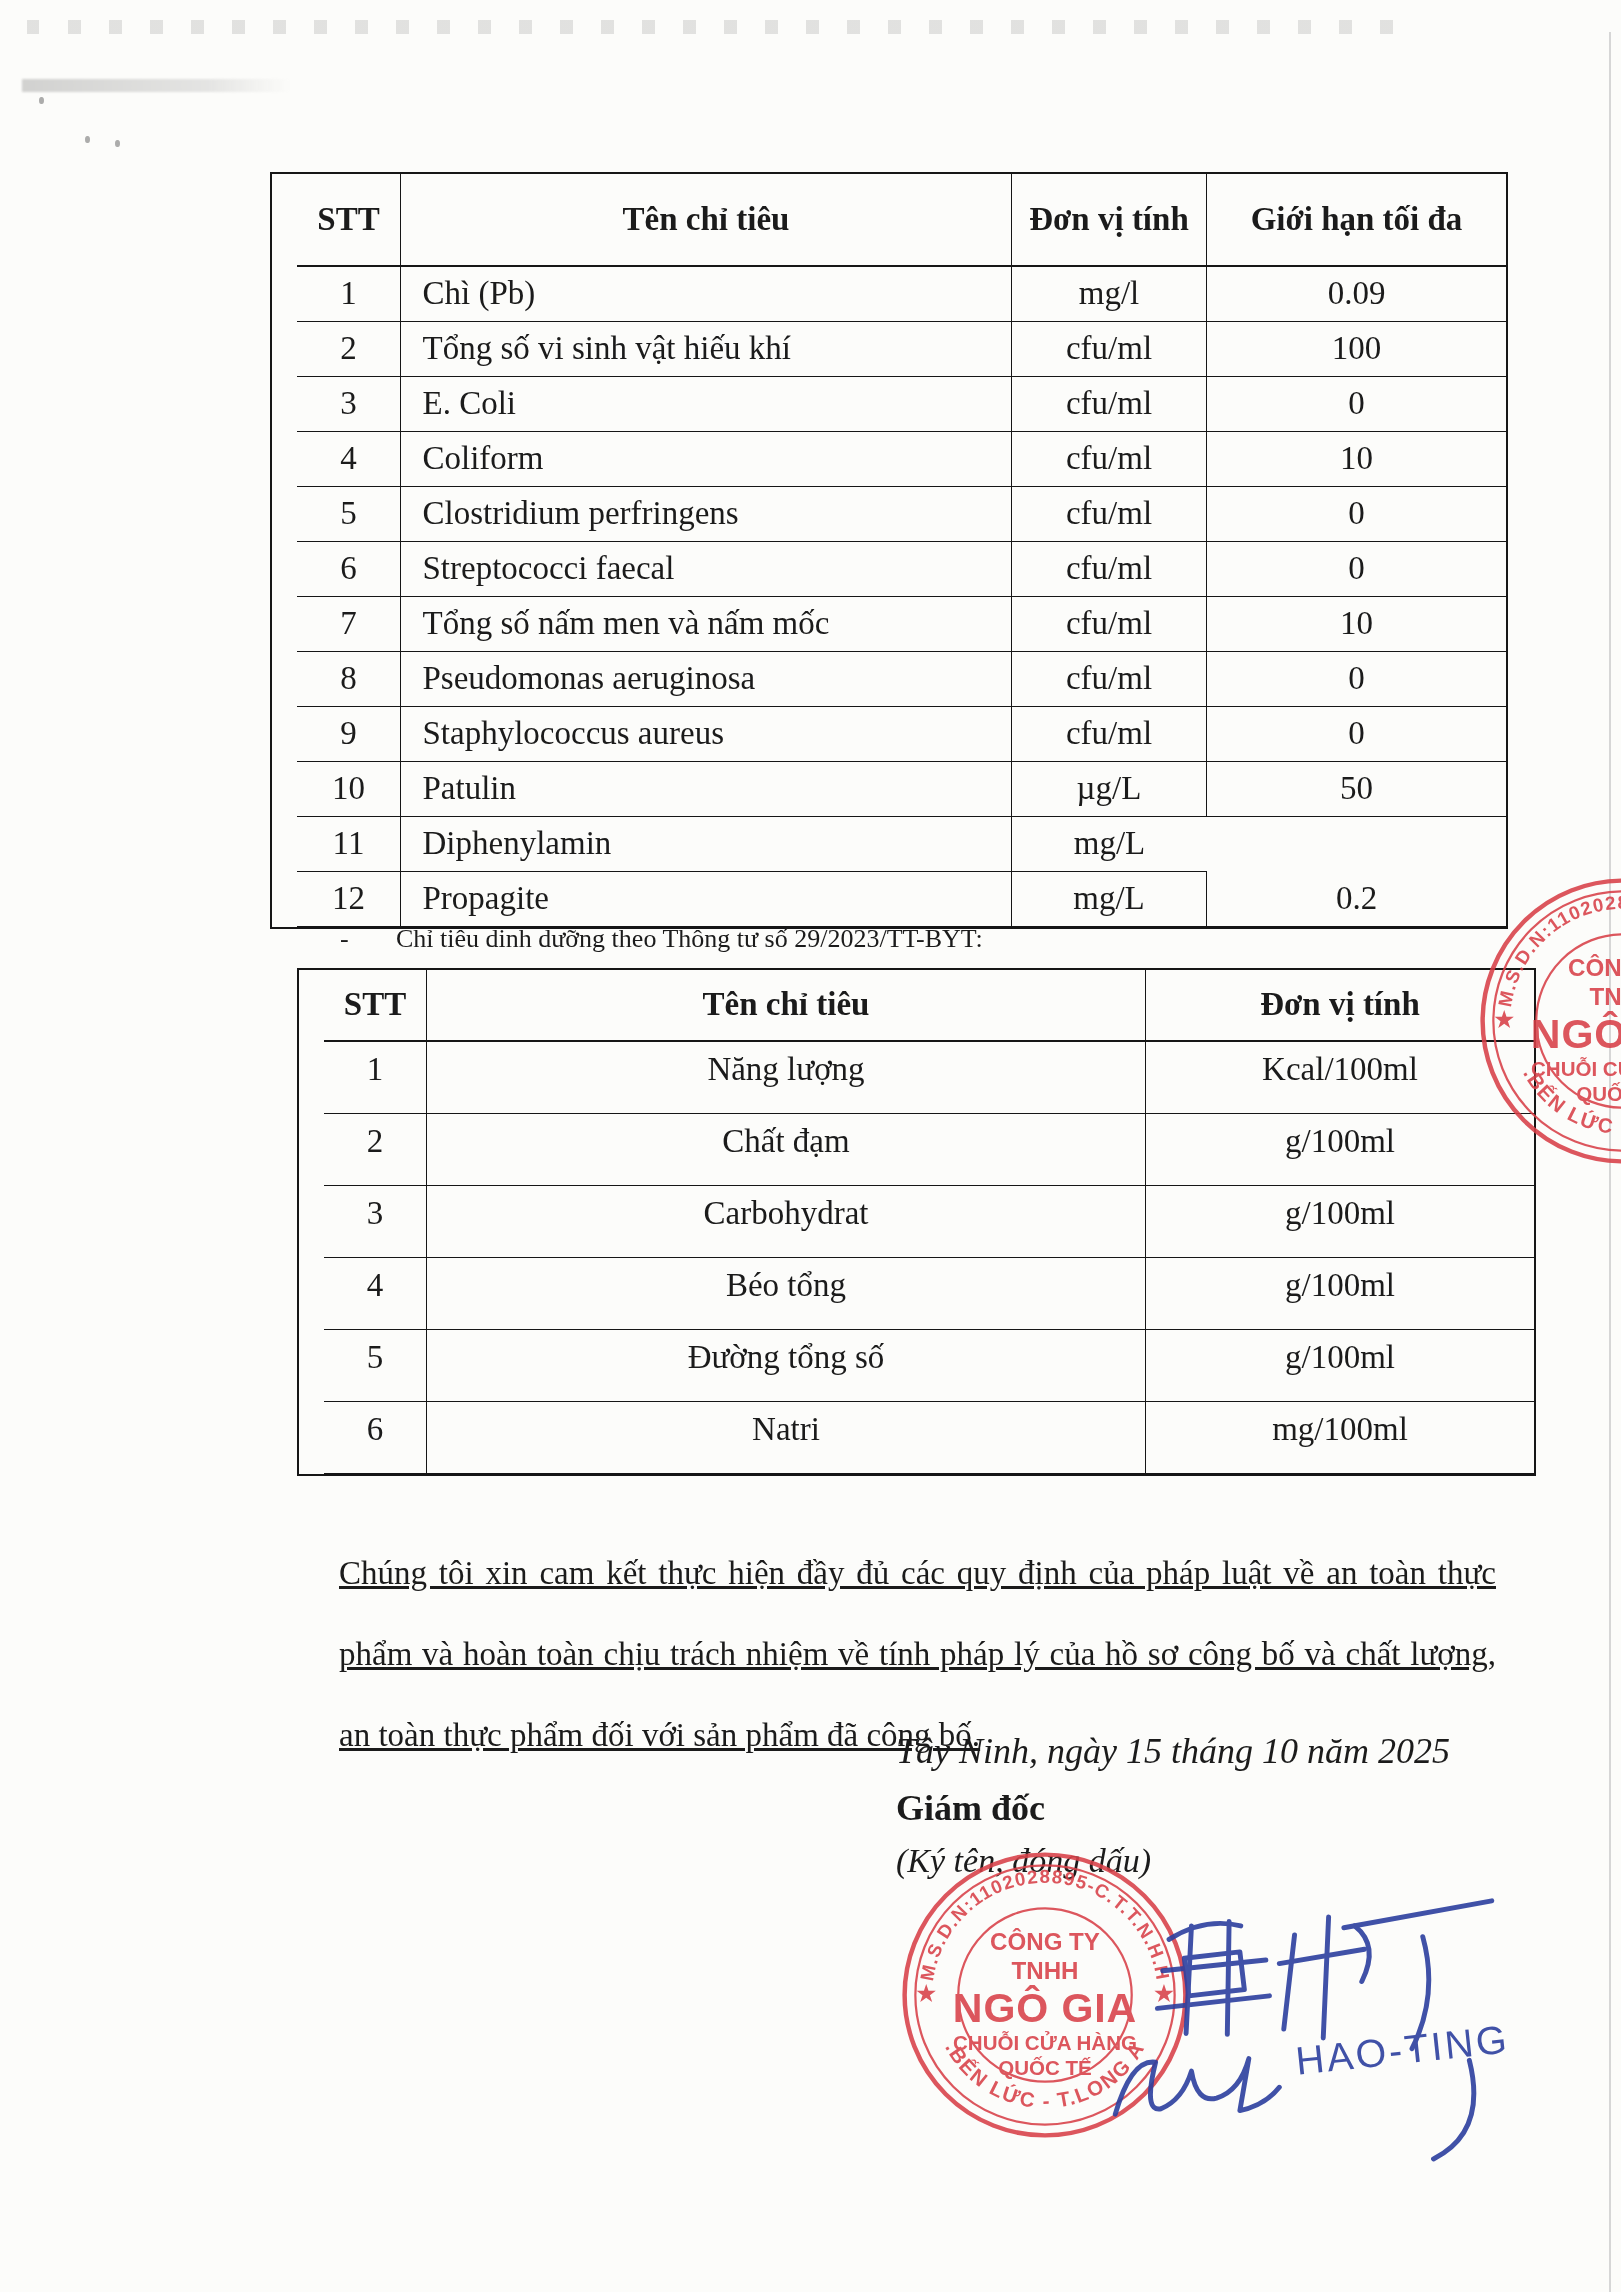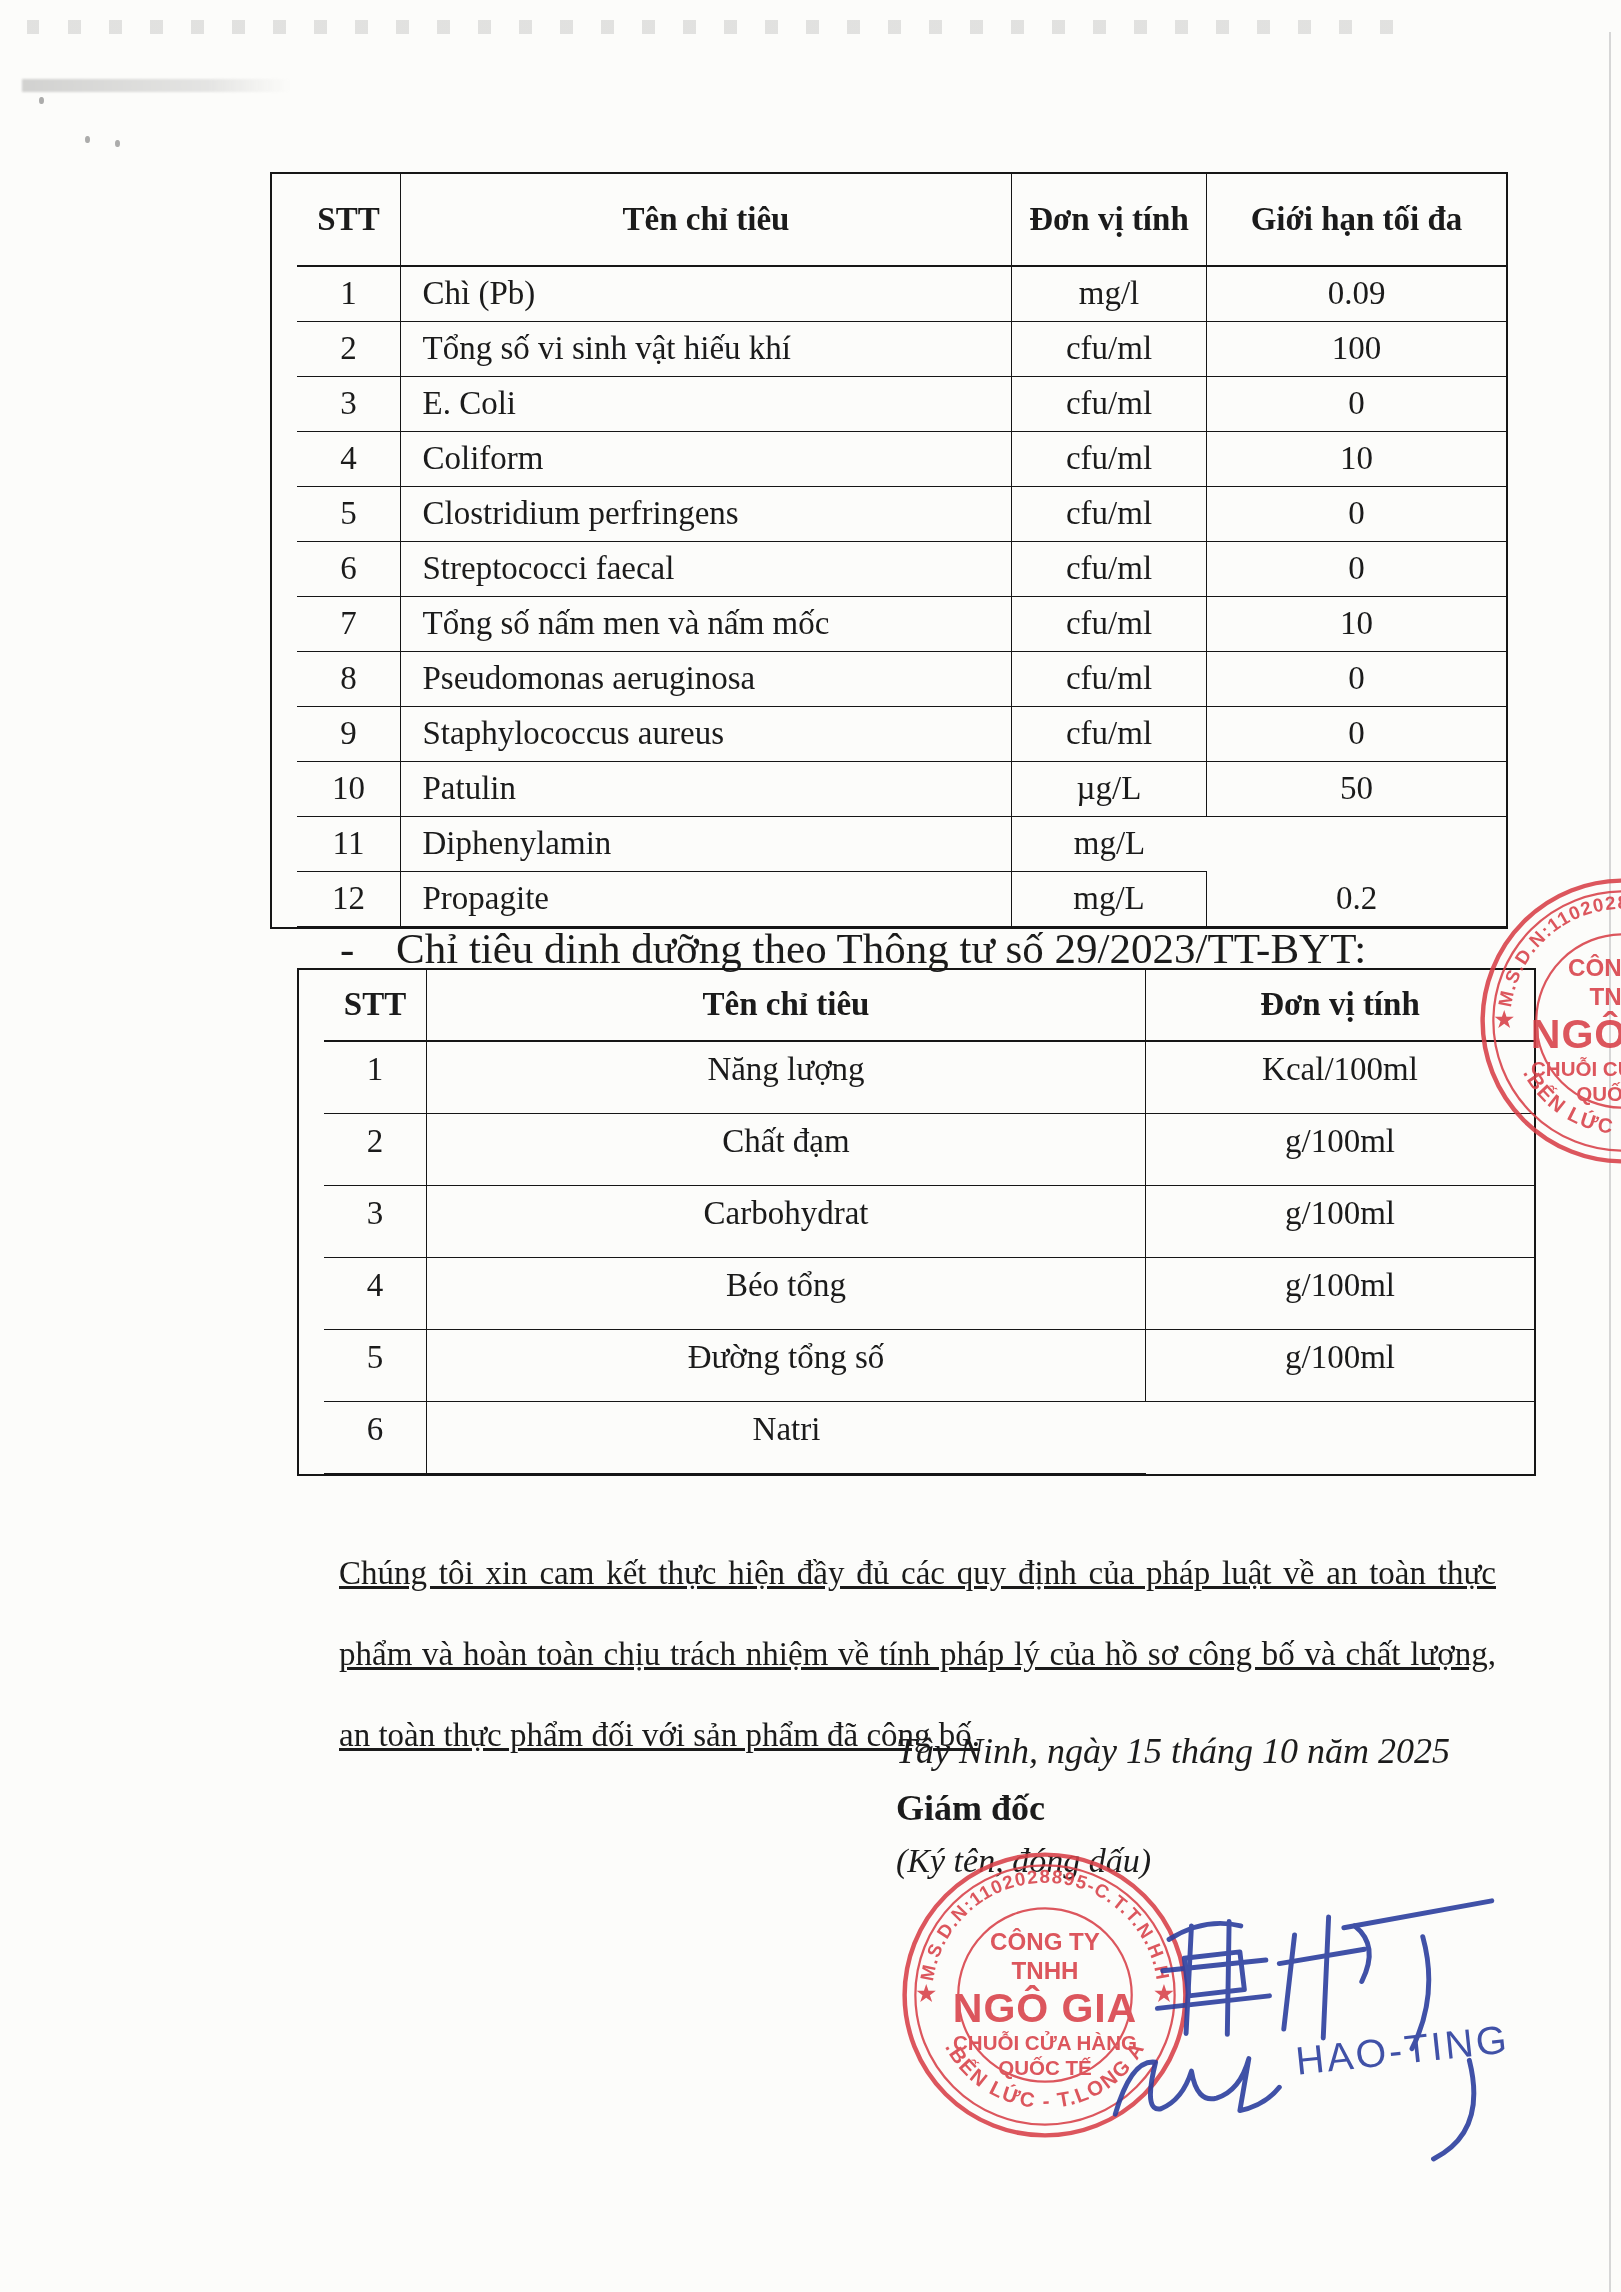--- a/index.html
+++ b/index.html
@@ -29,21 +29,21 @@
   .trow .tcell:last-child{border-right:none;}
   .trow.head .tcell{font-weight:bold;border-bottom:2.7px solid #161616;}
   #table1 .trow{height:55px;}
   #table1 .trow.head{height:93px;}
   #table1 .trow:not(.head) .tcell:nth-child(2){justify-content:flex-start;text-align:left;padding-left:21.5px;}
   #table2 .trow{height:72px;}
   #table2 .trow.head{height:72px;}
   #table2 .trow:not(.head) .tcell{align-items:flex-start;padding-top:9px;}
 
   
-  #note-line{position:absolute;left:340px;top:924px;font-size:43px;white-space:nowrap;}
+  #note-line{position:absolute;left:340px;top:924px;font-size:26px;white-space:nowrap;}
   #note-line .dash{display:inline-block;width:56px;}
 
   
   #commitment{
     position:absolute;left:339px;top:1533px;width:1157px;
     font-size:33px;line-height:81px;text-align:justify;text-decoration:underline;
   }
 
   
   #signoff{position:absolute;left:896px;top:1730px;width:654px;text-align:left;}
@@ -184,20 +184,21 @@
           <div class="tcell">g/100ml</div>
         </div>
         <div class="trow">
           <div class="tcell">5</div>
           <div class="tcell">Đường tổng số</div>
           <div class="tcell">g/100ml</div>
         </div>
         <div class="trow">
           <div class="tcell">6</div>
           <div class="tcell">Natri</div>
+          <div class="tcell">mg/100ml</div>
         </div>
       </div>
   </div>
 
   <div id="commitment">Chúng tôi xin cam kết thực hiện đầy đủ các quy định của pháp luật về an toàn thực phẩm và hoàn toàn chịu trách nhiệm về tính pháp lý của hồ sơ công bố và chất lượng, an toàn thực phẩm đối với sản phẩm đã công bố.</div>
 
   <div id="signoff">
     <div class="place-date">Tây Ninh, ngày 15 tháng 10 năm 2025</div>
     <div class="title">Giám đốc</div>
     <div class="sign-note">(Ký tên, đóng dấu)</div>

